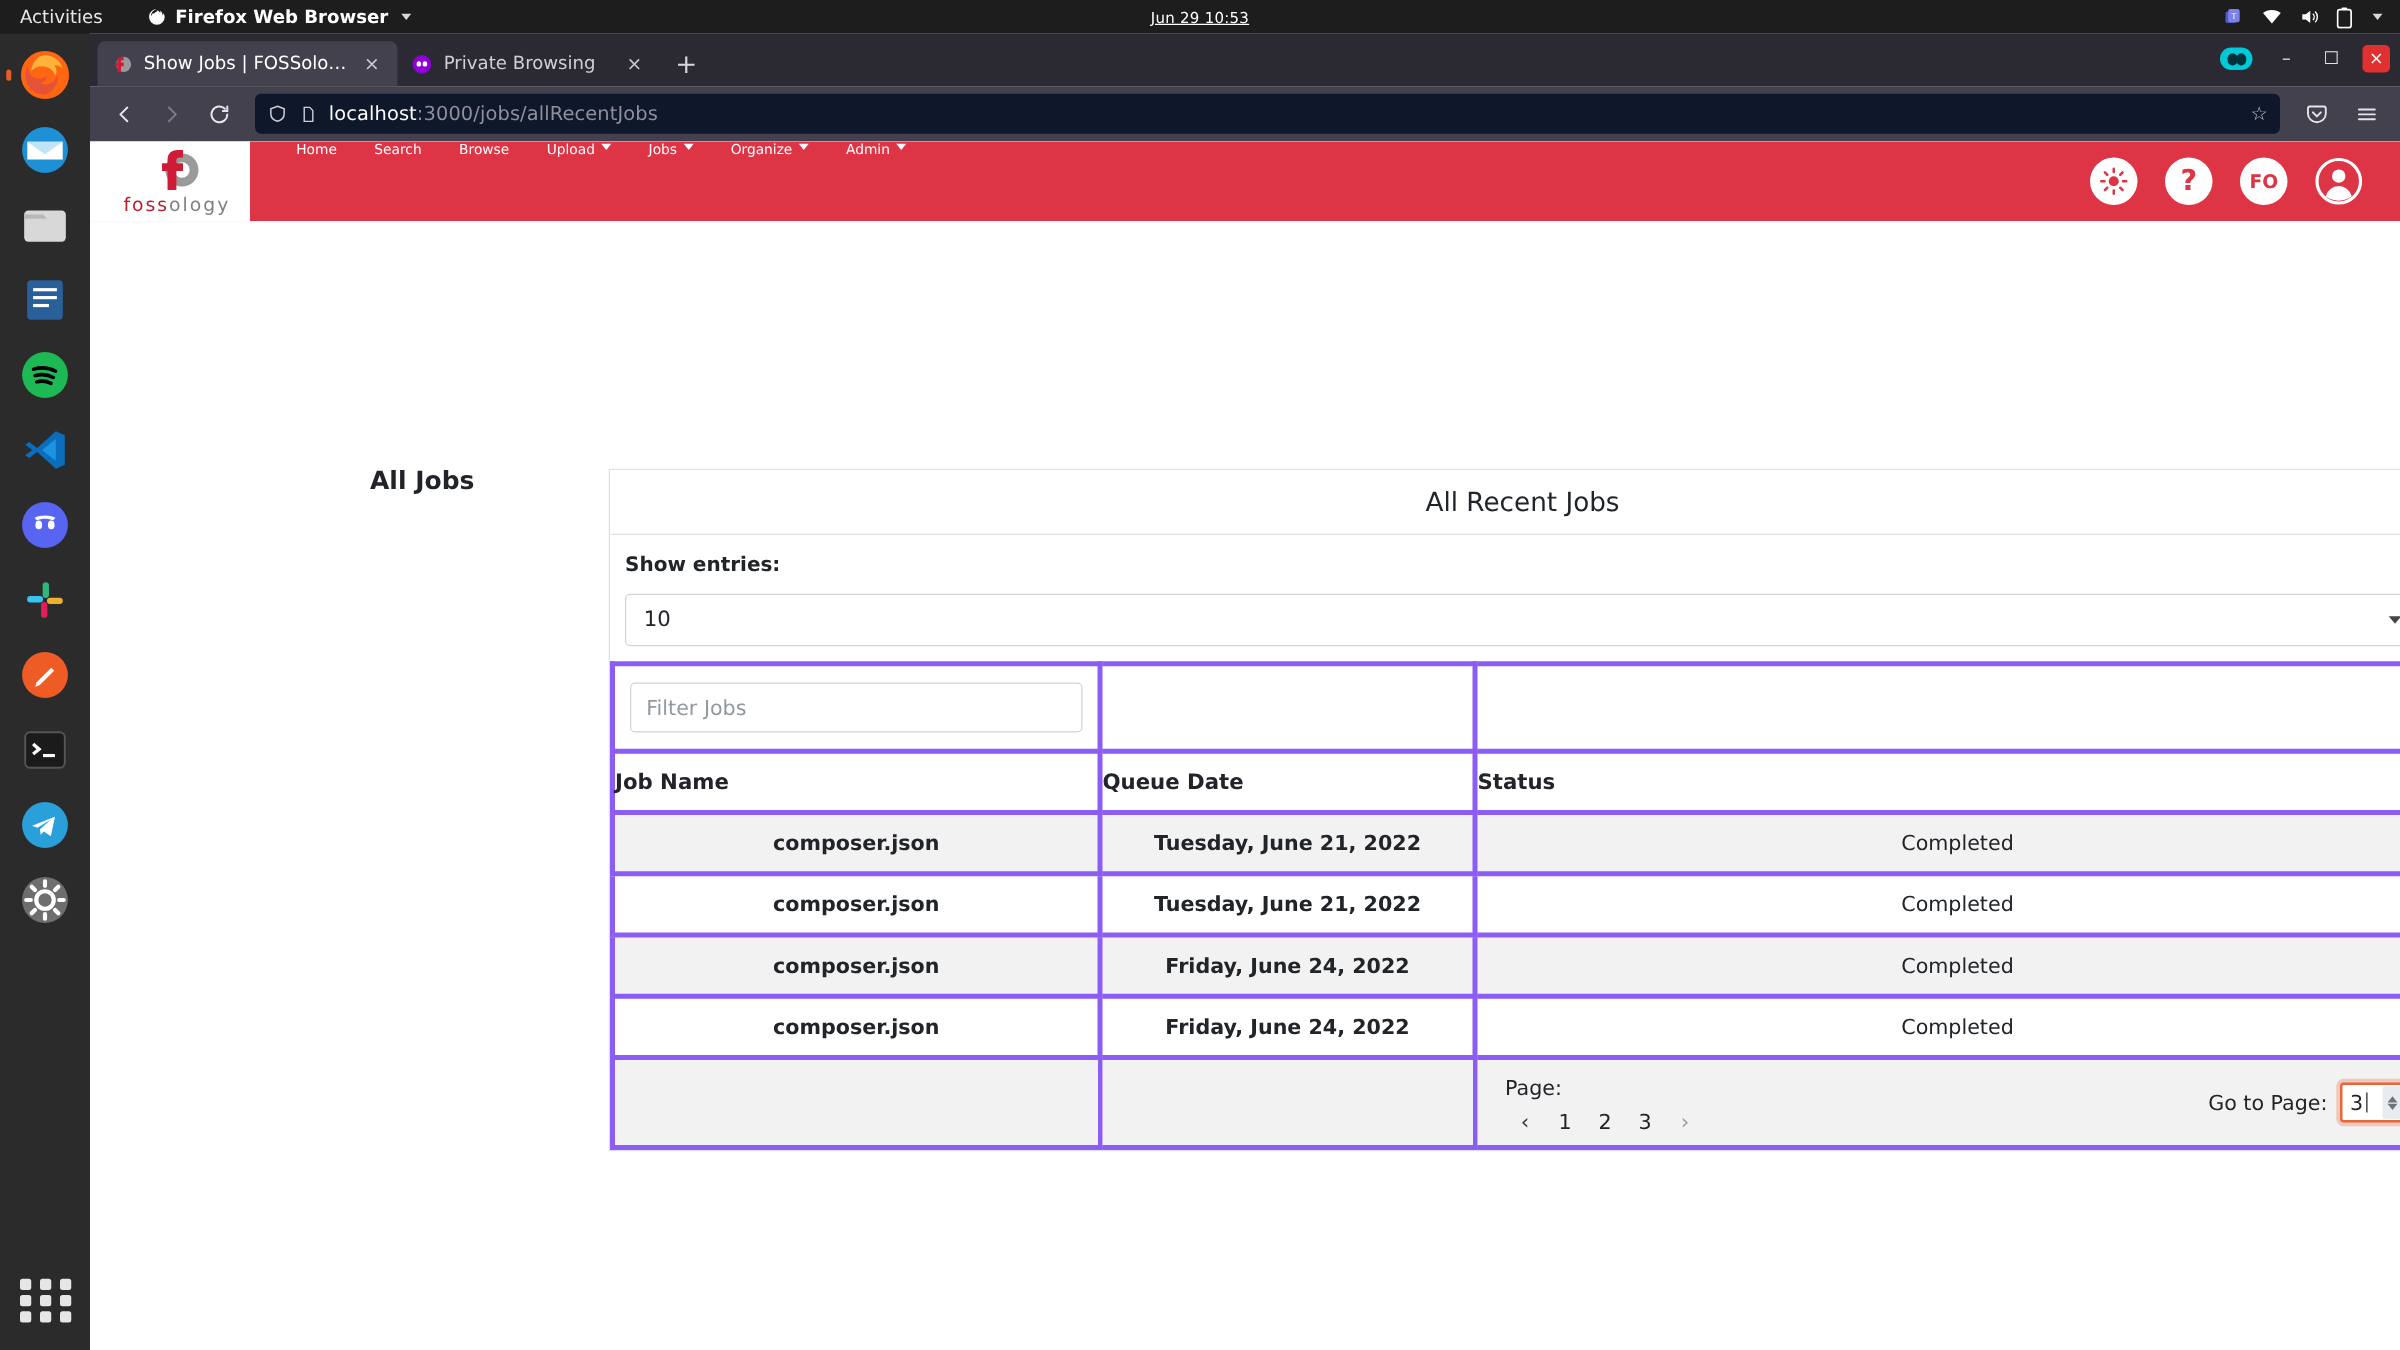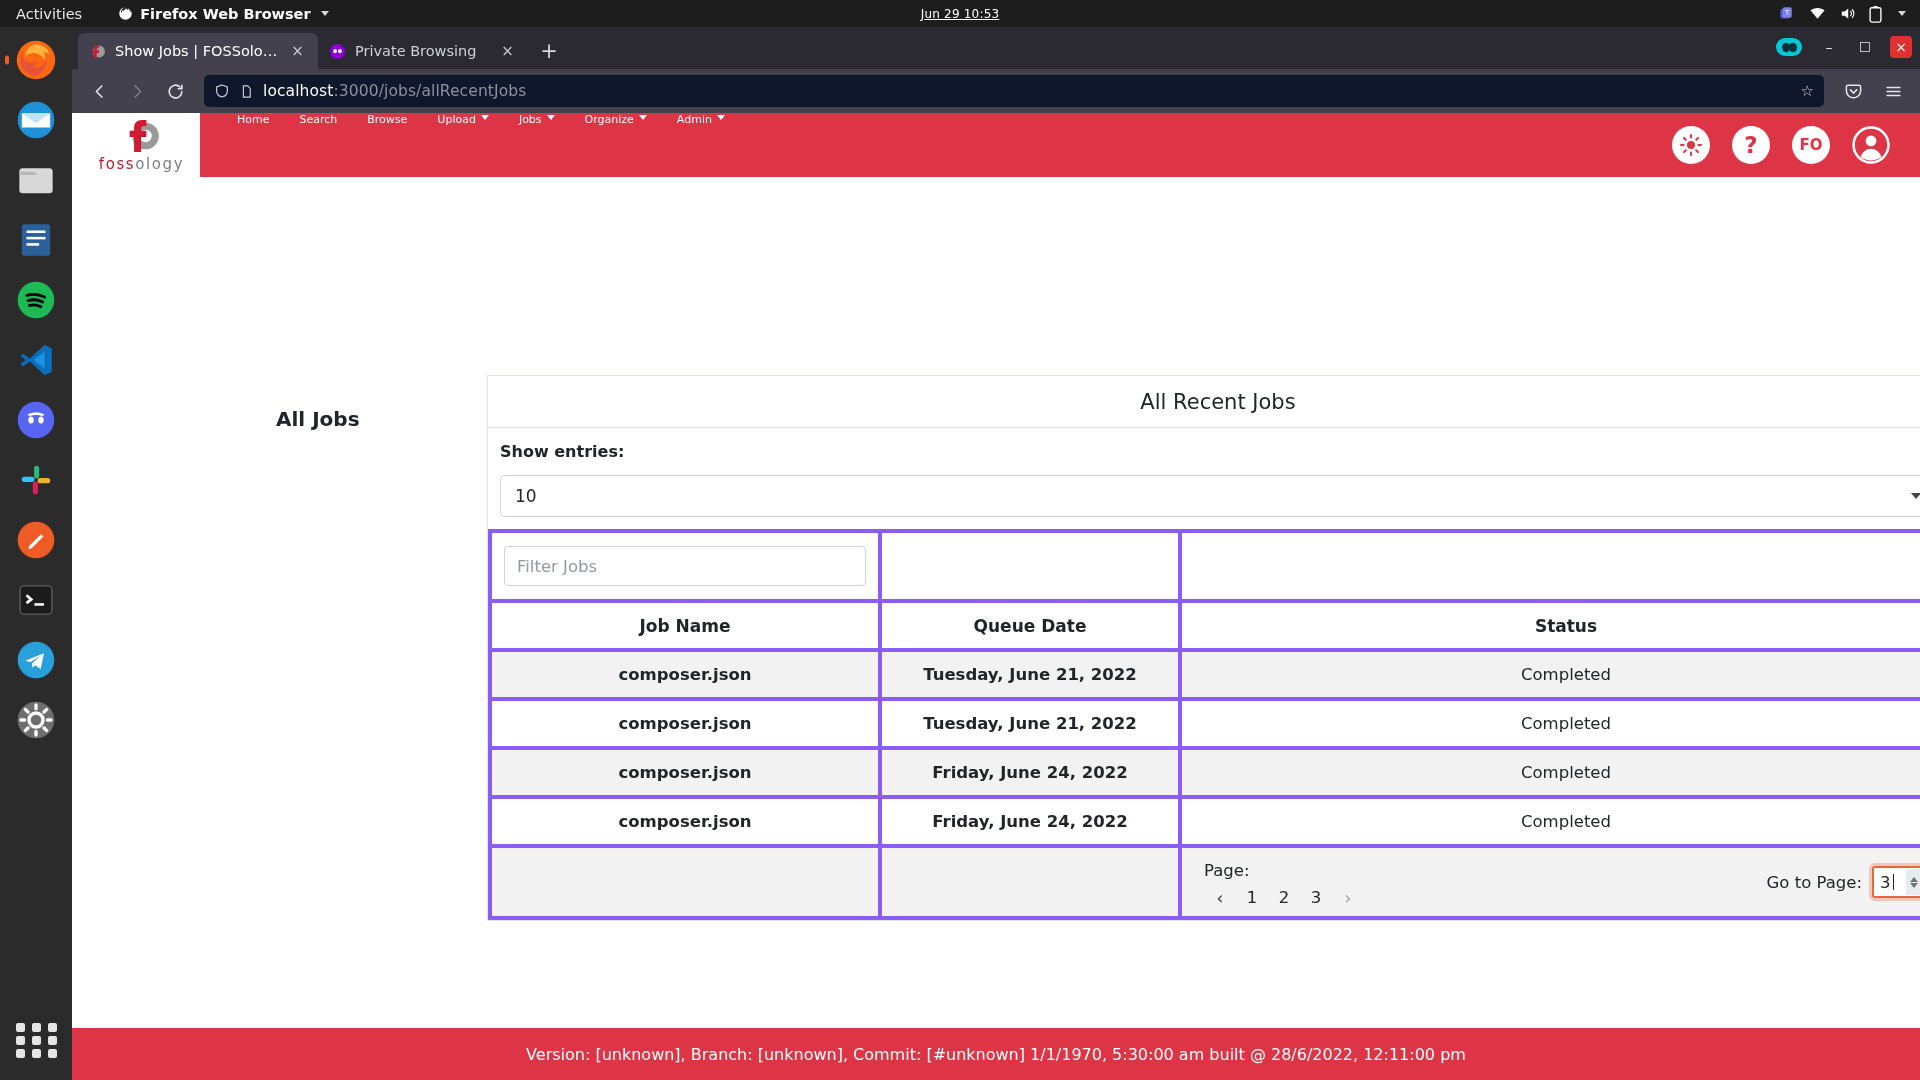--- a/index.html
+++ b/index.html
@@ -145,22 +145,22 @@
   .fo-circ {
     width: 38px; height: 38px; border-radius: 50%; background: #ffffff;
     display: flex; align-items: center; justify-content: center;
     color: #dd3545; font-weight: bold;
   }
   .fo-circ.plain { background: transparent; }
 
   .page-body { flex: 1; position: relative; background: #ffffff; }
 
   .all-jobs-title {
-    position: absolute; left: 204px; top: 195px;
-    font-size: 20px; font-weight: bold; color: #212529; margin-top: 35px;
+    position: absolute; left: 224px; top: 195px;
+    font-size: 20px; font-weight: bold; color: #212529;
   }
 
   .card {
     position: absolute; left: 415px; top: 198px; width: 1462px;
     border: 1px solid #dee2e6; background: #ffffff;
   }
   .card-head {
     height: 52px; display: flex; align-items: center; justify-content: center;
     font-size: 21px; color: #212529; border-bottom: 1px solid #dee2e6;
   }
@@ -182,21 +182,21 @@
   table.jobs td, table.jobs th { border: 4px solid #8b5cf6; }
   .filter-cell { padding: 13px 12px; }
   .filter-input {
     width: 100%; height: 40px; border: 1px solid #ced4da; border-radius: 4px;
     display: flex; align-items: center; padding: 0 12px;
     font-size: 16.5px; color: #919aa1; background: #fff;
   }
   .blank-cell { background: #ffffff; }
   table.jobs th {
     height: 49px; font-size: 17px; font-weight: bold; color: #212529;
-    text-align: center; background: #ffffff;
+    text-align: left; background: #ffffff;
   }
   table.jobs td.data {
     height: 49px; text-align: center; font-size: 16.5px; color: #212529;
   }
   tr.striped td { background: #f2f2f2; }
   td.bold { font-weight: bold; }
 
   .pager-cell { height: 72px; padding: 0; position: relative; }
   .pager-inner { display: flex; flex-direction: column; padding: 8px 0 0 22px; }
   .pager-label { font-size: 16.5px; color: #212529; margin-bottom: 4px; }
@@ -595,15 +595,14 @@
                   </div>
                 </div>
               </td>
             </tr>
           </tbody>
         </table>
       </div>
 
     </div>
 
-    <div class="fo-footer">Version: [unknown], Branch: [unknown], Commit: [#unknown] 1/1/1970, 5:30:00 am built @ 28/6/2022, 12:11:00 pm</div>
   </div>
 </div>
 
 </body></html>

